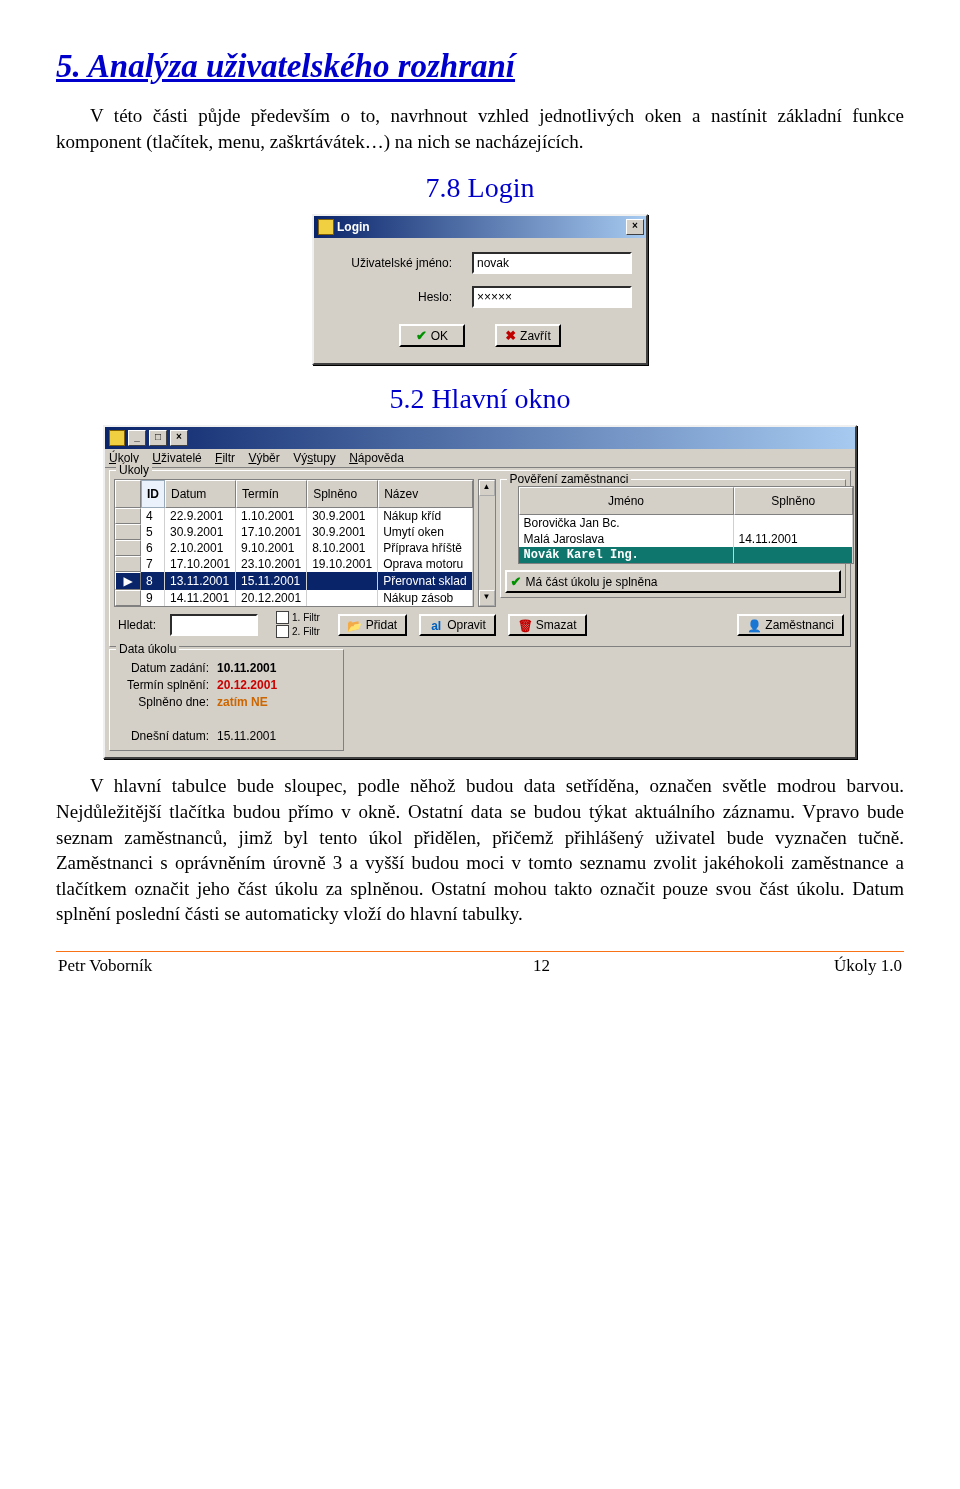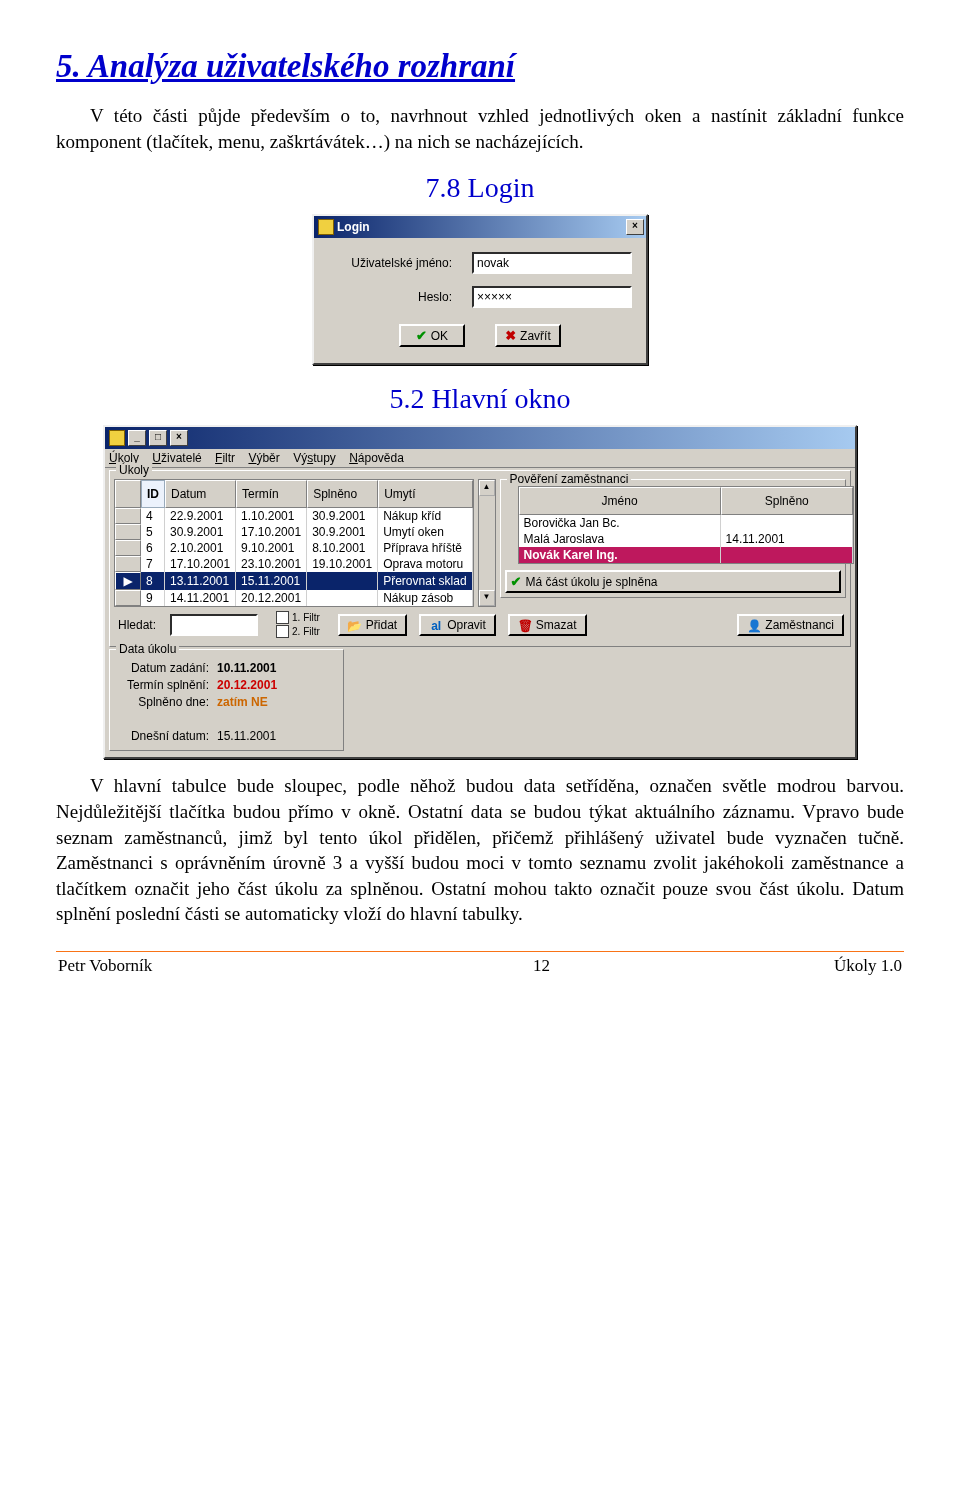--- a/index.html
+++ b/index.html
@@ -102,21 +102,21 @@
     font-weight:normal;padding:6px 5px;text-align:left;font-size:12px;
   }
   .grid td { padding:1px 5px;border-right:1px solid #d0d0d0; }
   .grid tr.sel td { background:#0a246a;color:#fff; }
   .grid td.mark { width:12px;background:#d4d0c8;border:1px solid #fff;border-right-color:#808080;border-bottom-color:#808080;text-align:center; }
   .scrollv { width:16px;background:#d4d0c8;border:1px solid #808080;display:flex;flex-direction:column;justify-content:space-between; }
   .sbtn { height:14px;border:1px outset #fff;text-align:center;font-size:8px;line-height:12px; }
   .emp-col { flex:1; }
   .emp-grid th { text-align:center; }
   .emp-grid td { font-size:12px; }
-  .emp-grid tr.selme td { background:#be185d;color:#fff;font-weight:bold; }
+  .emp-grid tr.selme td { background:#0f766e;color:#fff;font-weight:bold;font-family:Liberation Mono, monospace; }
   .status-btn { background:#d4d0c8;border:2px outset #fff;border-right-color:#404040;border-bottom-color:#404040;padding:2px 4px;display:inline-flex;align-items:center;gap:4px;font-size:12px;width:100%;box-sizing:border-box; }
   .toolbar { display:flex;align-items:center;gap:12px;padding:4px 2px; }
   .toolbar .searchlbl { margin-left:2px;margin-right:2px; }
   .toolbar .searchbox { border:2px inset #fff;border-top-color:#808080;border-left-color:#808080;background:#fff;width:80px;height:16px; }
   .toolbar .fcol { display:flex;flex-direction:column;font-size:10px;gap:1px;margin:0 6px; }
   .toolbar .fcol label { display:flex;align-items:center;gap:3px; }
   .toolbar .cb { width:11px;height:11px;border:1px solid #404040;background:#fff;display:inline-block; }
   .tbtn { background:#d4d0c8;border:2px outset #fff;border-right-color:#404040;border-bottom-color:#404040;padding:2px 8px;display:inline-flex;align-items:center;gap:4px;font-size:12px; }
   .tbtn .i { width:14px;height:12px;display:inline-block; }
   .i-plus { color:#008000;font-weight:bold; }
@@ -203,21 +203,21 @@
 
         <div style="flex:0 0 auto;">
           <table class="grid" cellspacing="0" cellpadding="0">
             <tbody>
                 <tr>
               <th style="width:14px"></th>
               <th class="th-sort">ID</th>
               <th>Datum</th>
               <th>Termín</th>
               <th>Splněno</th>
-              <th>Umytí</th>
+              <th>Název</th>
             </tr>
             </tbody>
               <tbody id="task-rows">
                 <tr>
                   <td class="mark"></td>
                   <td>4</td>
                   <td>22.9.2001</td>
                   <td>1.10.2001</td>
                   <td>30.9.2001</td>
                   <td>Nákup kříd</td>

